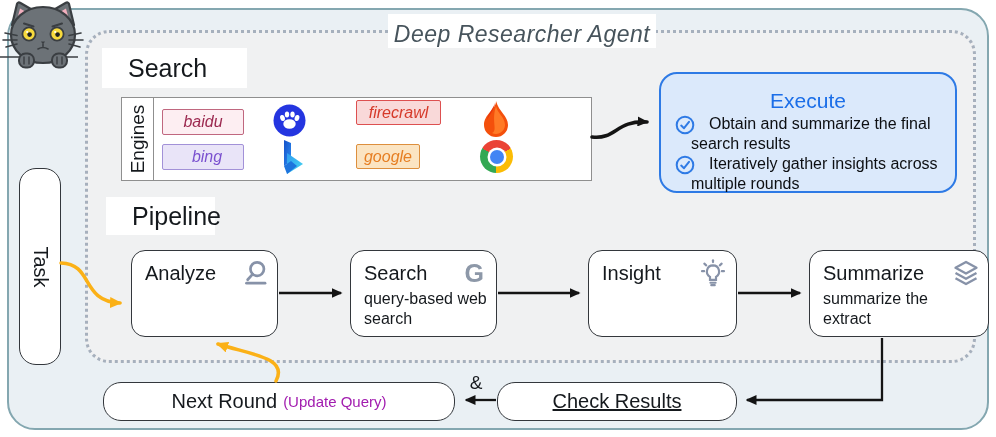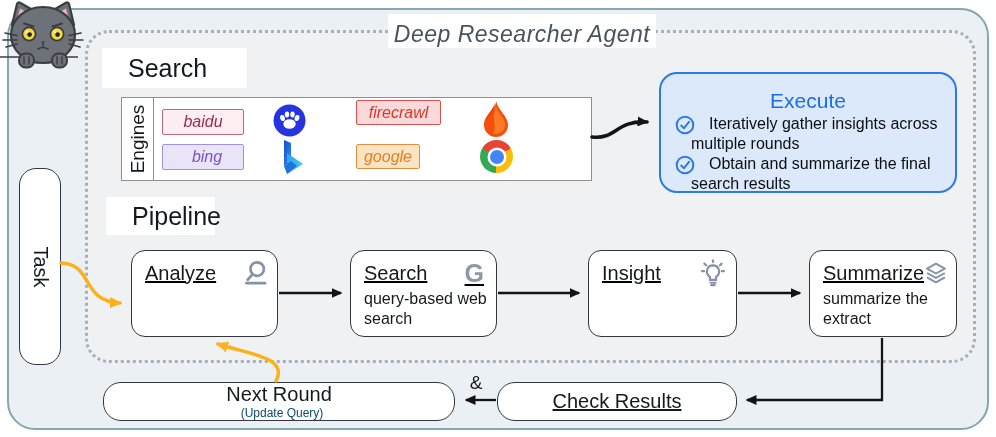--- a/index.html
+++ b/index.html
@@ -53,40 +53,40 @@
   .execute-title { text-align:center; font-size:21px; color:#1b6ee8; margin-bottom:1px; }
   .exec-item { position:relative; margin:0 6px 1px 30px; text-indent:18px;
                font-size:16px; line-height:1.22; color:#0d0f12; }
   .exec-item .chk { position:absolute; left:-16px; top:1px; text-indent:0; }
 
   
   .step { position:absolute; top:250px; height:87px; background:#fff;
           border:1.7px solid #33373c; border-radius:14px; padding:8px 8px 6px 13px; }
   .step-analyze   { left:131px; width:147px; }
   .step-search    { left:350px; width:147px; }
-  .step-insight   { left:588px; width:149px;border-radius:13px; }
-  .step-summarize { left:809px; width:148px;border-radius:13px; }
-  .step-head { display:flex; align-items:center; justify-content:space-between; height:28px;text-decoration:underline; }
+  .step-insight   { left:588px; width:149px; }
+  .step-summarize { left:809px; width:180px; }
+  .step-head { display:flex; align-items:center; justify-content:space-between; height:28px; }
   .step-title { font-size:20px; color:#15191d; white-space:nowrap; }
   .step-sub { font-size:16px; line-height:1.23; color:#15191d; margin-top:2px; }
   .g-glyph { font-size:25px; font-weight:bold; color:#8d98a8; line-height:1; margin-right:4px; }
 
   
   .task-box { position:absolute; left:19px; top:168px; width:42px; height:197px;
               background:#fff; border:1.7px solid #33373c; border-radius:17px; }
   .task-label { position:absolute; left:50%; top:50%;
                 transform:translate(-50%,-50%) rotate(90deg);
                 font-size:20px; color:#15191d; white-space:nowrap; }
   .loop-box { position:absolute; top:382px; height:39px; background:#fff;
               border:1.7px solid #33373c; border-radius:18px;
-              display:flex; align-items:center; justify-content:center;flex-direction:column; }
+              display:flex; align-items:center; justify-content:center; }
   .next-round { left:103px; width:352px; }
   .check-results { left:497px; width:240px; font-size:20px; color:#15191d;text-decoration:underline; }
   .next-round .main { font-size:20px; color:#15191d; }
-  .next-round .note { font-size:12px; color:#0c4a6e; margin-left:6px; }
+  .next-round .note { font-size:15px; color:#a21caf; margin-left:6px; }
   .ampersand { position:absolute; left:464px; top:372px; width:24px; text-align:center;
                font-size:19px; color:#15191d; }
 
   .arrows { position:absolute; left:0; top:0; width:996px; height:437px;
             pointer-events:none; z-index:6; }
   .cat { position:absolute; left:0; top:0; z-index:7; }
 </style>
 </head>
 <body>
 
@@ -150,30 +150,30 @@
 
   <div class="execute">
     <div class="execute-title">Execute</div>
     <p class="exec-item">
       <span class="chk">
         <svg width="20" height="20" viewBox="0 0 20 20">
           <circle cx="10" cy="10" r="8.3" fill="none" stroke="#2e7ae5" stroke-width="2"></circle>
           <path d="M6.2,10.6 L9,13.2 L14,6.8" fill="none" stroke="#2e7ae5" stroke-width="2" stroke-linecap="round" stroke-linejoin="round"></path>
         </svg>
       </span>
-      <span>Iteratively gather insights across multiple rounds</span>
+      <span>Obtain and summarize the final search results</span>
     </p>
     <p class="exec-item">
       <span class="chk">
         <svg width="20" height="20" viewBox="0 0 20 20">
           <circle cx="10" cy="10" r="8.3" fill="none" stroke="#2e7ae5" stroke-width="2"></circle>
           <path d="M6.2,10.6 L9,13.2 L14,6.8" fill="none" stroke="#2e7ae5" stroke-width="2" stroke-linecap="round" stroke-linejoin="round"></path>
         </svg>
       </span>
-      <span>Obtain and summarize the final search results</span>
+      <span>Iteratively gather insights across multiple rounds</span>
     </p>
   </div>
 
   <div class="section-label lbl-pipeline">Pipeline</div>
 
   <div class="step step-analyze">
     <div class="step-head">
       <span class="step-title">Analyze</span>
       <svg width="27" height="26" viewBox="0 0 24 23">
         <circle cx="13.5" cy="8" r="6" fill="none" stroke="#8792a8" stroke-width="2.4"></circle>

